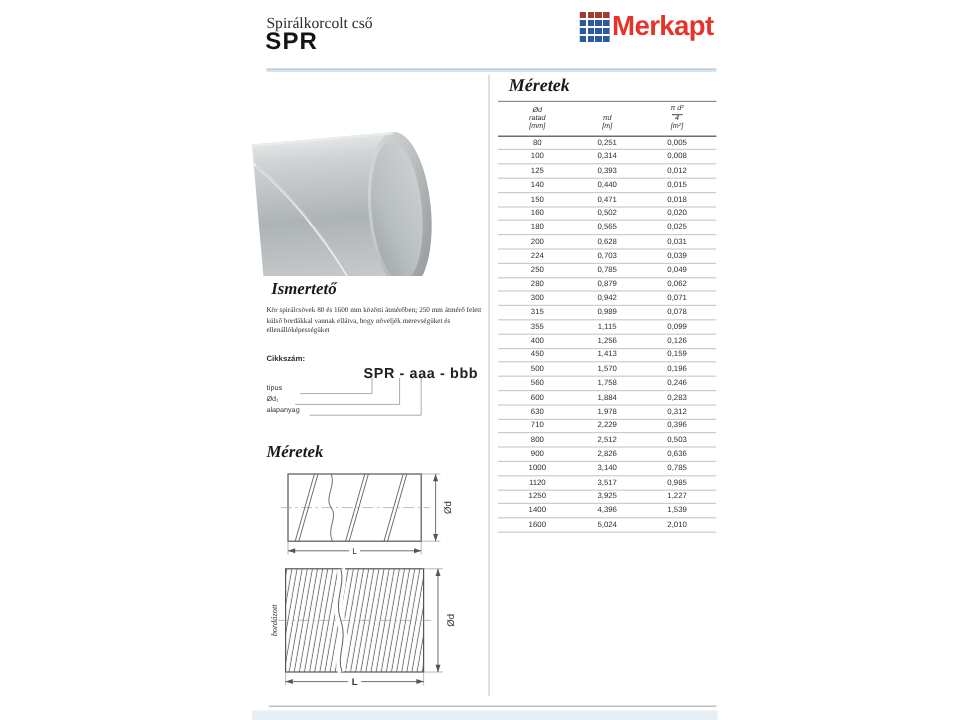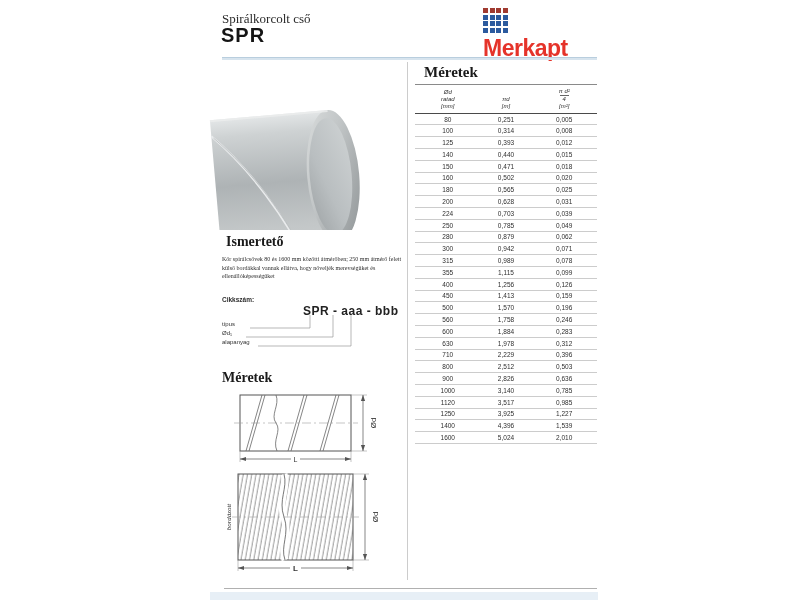--- a/index.html
+++ b/index.html
@@ -4,33 +4,33 @@
 <style>
   html,body{margin:0;padding:0;background:#ffffff;}
   .stage{position:relative;width:757px;height:600px;background:#ffffff;overflow:hidden;
          font-family:"Liberation Sans",sans-serif;color:#222;}
 
   
   .subtitle{position:absolute;left:222px;top:11px;font-family:"Liberation Serif",serif;
             font-size:13px;color:#2b2b2b;}
   .title{position:absolute;left:221px;top:24px;font-size:20px;font-weight:800;
          letter-spacing:1px;color:#141414;}
-  .logo{position:absolute;left:483px;top:8px;display:flex;align-items:flex-start;gap:2px;flex-direction:column;}
+  .logo{position:absolute;left:483px;top:8px;display:flex;align-items:flex-end;gap:2px;}
   .logo-grid{width:25px;height:25px;
     background:
       repeating-linear-gradient(90deg, transparent 0 5.2px, #fff 5.2px 6.6px),
       repeating-linear-gradient(0deg, transparent 0 5.2px, #fff 5.2px 6.6px),
       linear-gradient(180deg, #a03a30 0 6.5px, #2c5a9e 6.5px 100%);}
   .logo-text{font-size:23px;font-weight:800;letter-spacing:-0.5px;color:#e5332a;}
   .header-rule{position:absolute;left:222px;top:57px;width:375px;height:3px;
                background:linear-gradient(180deg,#b9cede 0 1px,#d7e4ee 1px 100%);}
 
   
   .photo{position:absolute;left:208px;top:66px;}
-  .h-italic{position:absolute;font-family:"Liberation Serif",serif;
+  .h-italic{position:absolute;font-family:"Liberation Serif",serif;font-style:italic;
             font-weight:700;color:#1a1a1a;}
   .ism-h{left:226px;top:234px;font-size:14px;}
   .ism-body{position:absolute;left:222px;top:255px;width:182px;
             font-family:"Liberation Serif",serif;font-size:6px;line-height:8.5px;color:#2e2e2e;}
   .cikk-label{position:absolute;left:222px;top:296px;font-size:6.5px;font-weight:700;color:#2e2e2e;}
   .cikk-code{position:absolute;left:303px;top:304px;font-size:12px;font-weight:800;
              letter-spacing:0.5px;color:#222;text-align:right;}
   .cikk-lines{position:absolute;left:222px;top:303px;}
   .legend{position:absolute;left:222px;font-size:6px;color:#333;}
   .leg-1{top:321px;}

